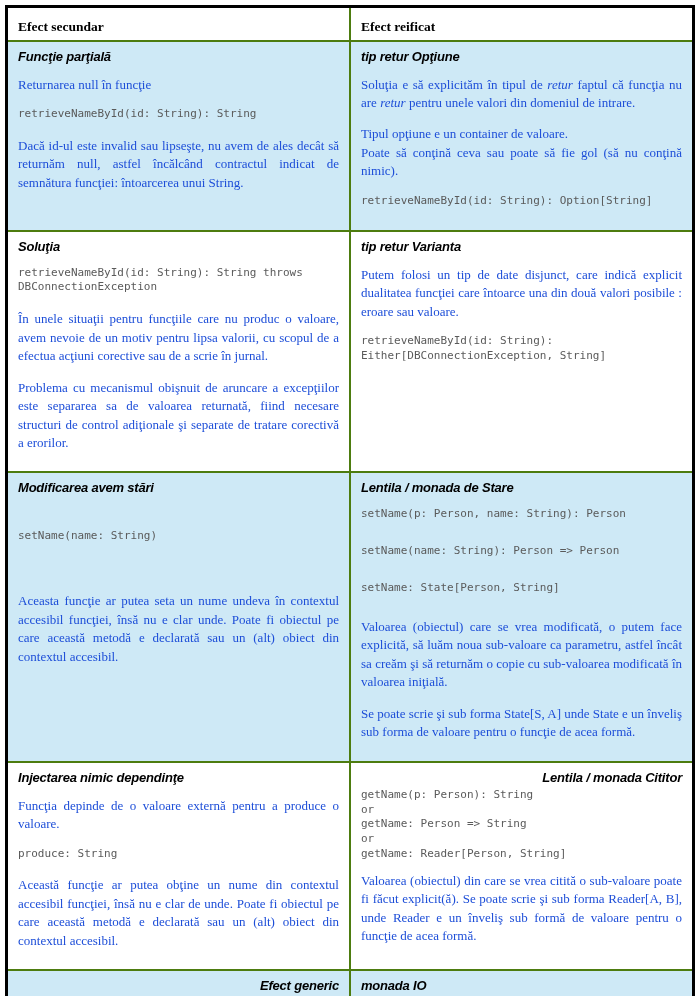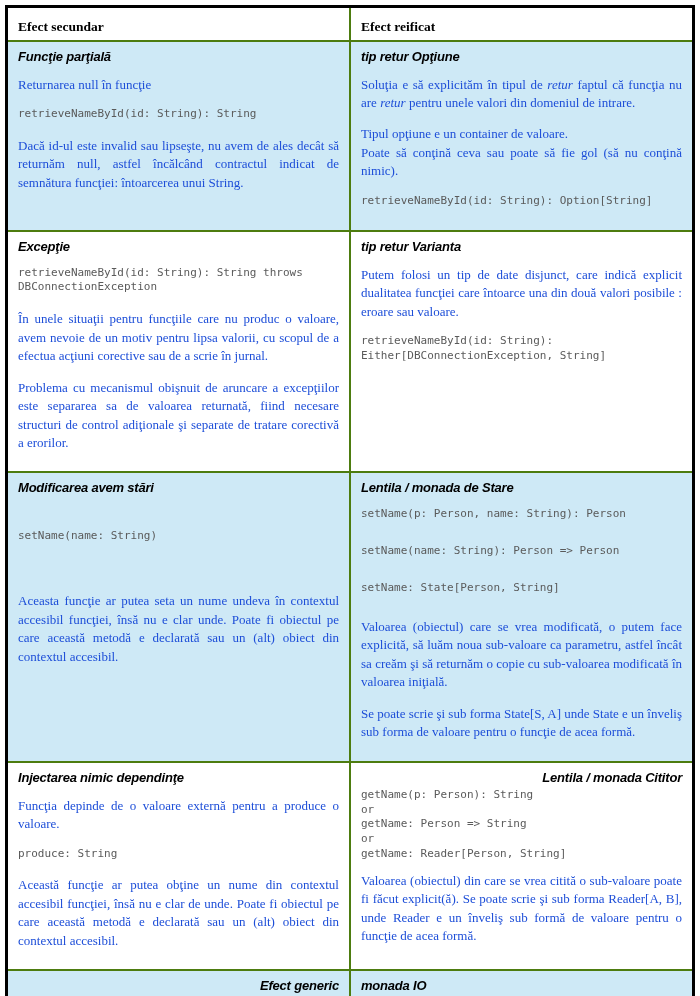--- a/index.html
+++ b/index.html
@@ -111,21 +111,21 @@
           <td class="cell right">
             <div class="cell-title">tip retur Opţiune</div>
             <p class="text"><span>Soluţia e să explicităm în tipul de </span><em>retur</em><span> faptul că funcţia nu are </span><em>retur</em><span> pentru unele valori din domeniul de intrare.</span></p>
             <p class="text">Tipul opţiune e un container de valoare.
 Poate să conţină ceva sau poate să fie gol (să nu conţină nimic).</p>
             <pre class="code">retrieveNameById(id: String): Option[String]</pre>
           </td>
         </tr>
         <tr class="row-1">
           <td class="cell left">
-            <div class="cell-title">Excepţie</div>
+            <div class="cell-title">Soluţia</div>
             <pre class="code">retrieveNameById(id: String): String throws DBConnectionException</pre>
             <p class="text">În unele situaţii pentru funcţiile care nu produc o valoare, avem nevoie de un motiv pentru lipsa valorii, cu scopul de a efectua acţiuni corective sau de a scrie în jurnal.</p>
             <p class="text">Problema cu mecanismul obişnuit de aruncare a excepţiilor este separarea sa de valoarea returnată, fiind necesare structuri de control adiţionale şi separate de tratare corectivă a erorilor.</p>
           </td>
           <td class="cell right">
             <div class="cell-title">tip retur Varianta</div>
             <p class="text">Putem folosi un tip de date disjunct, care indică explicit dualitatea funcţiei care întoarce una din două valori posibile : eroare sau valoare.</p>
             <pre class="code">retrieveNameById(id: String):
 Either[DBConnectionException, String]</pre>
           </td>

